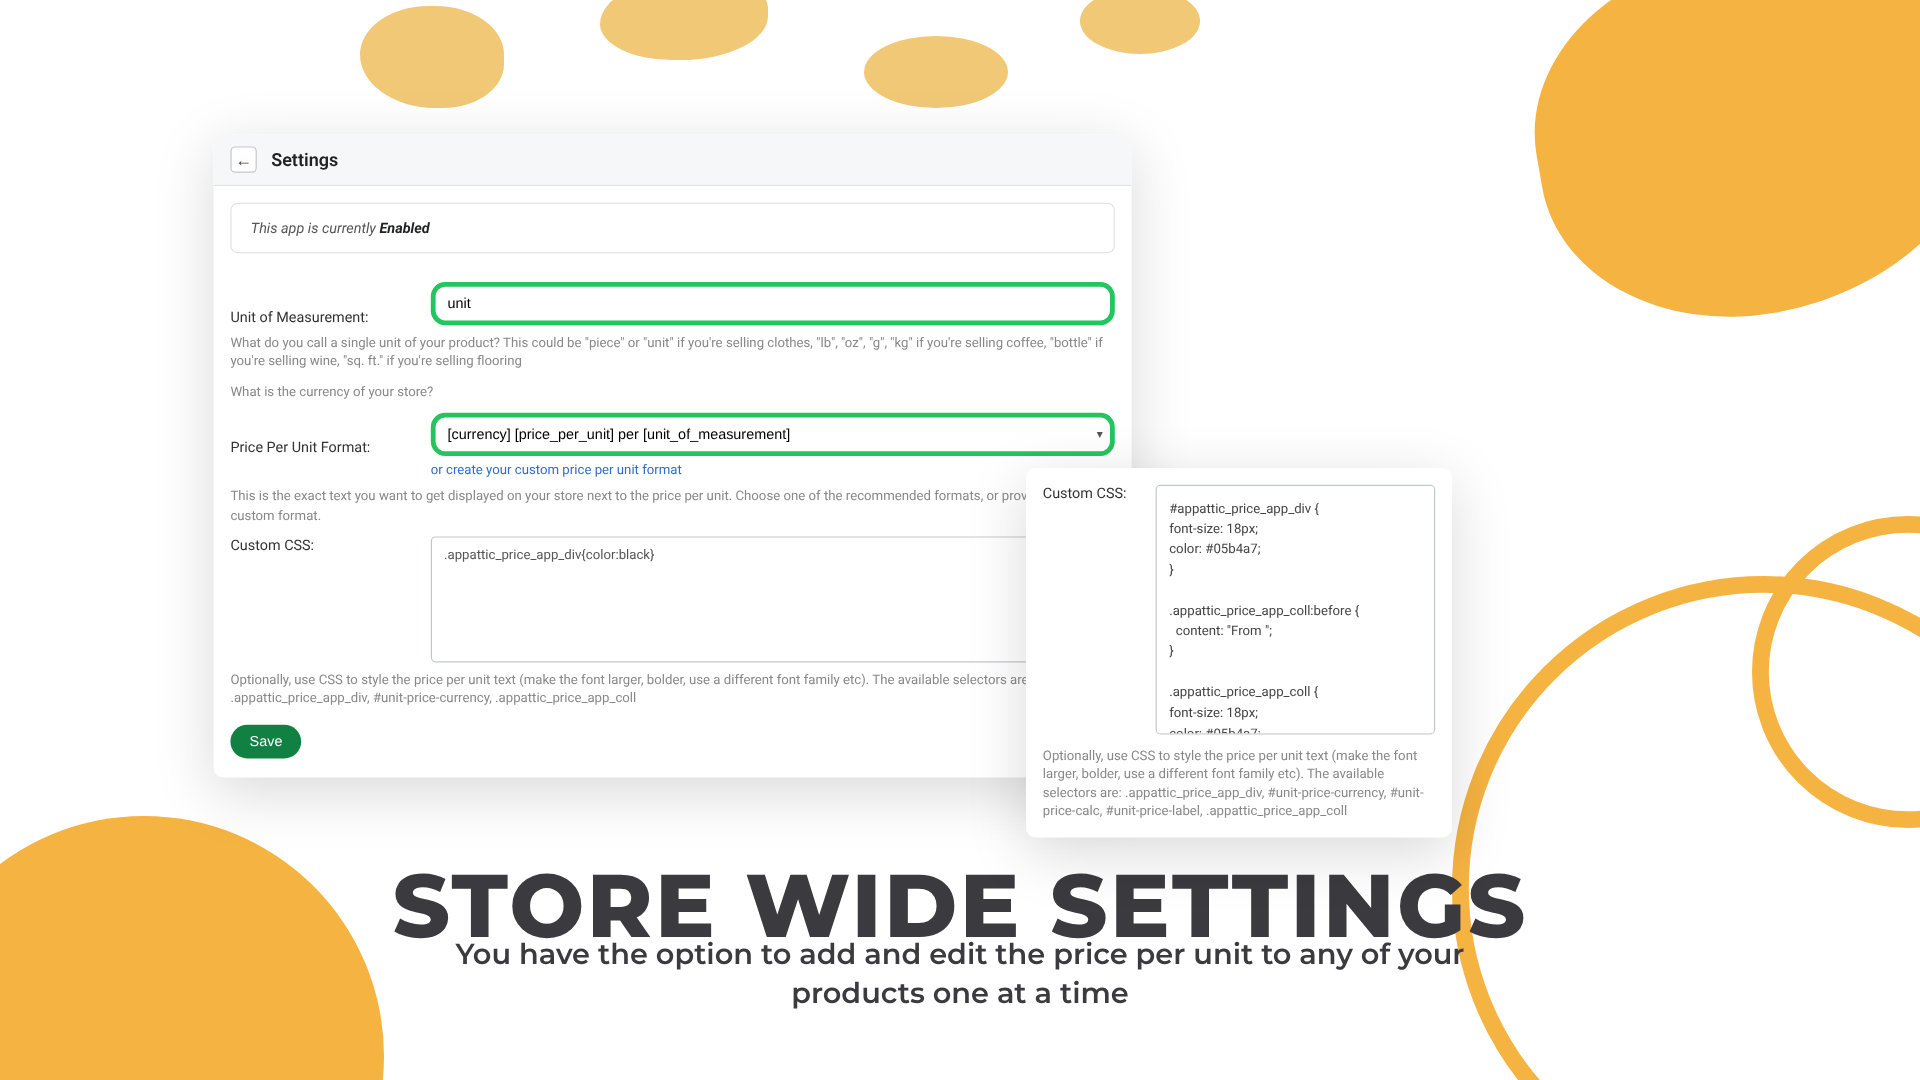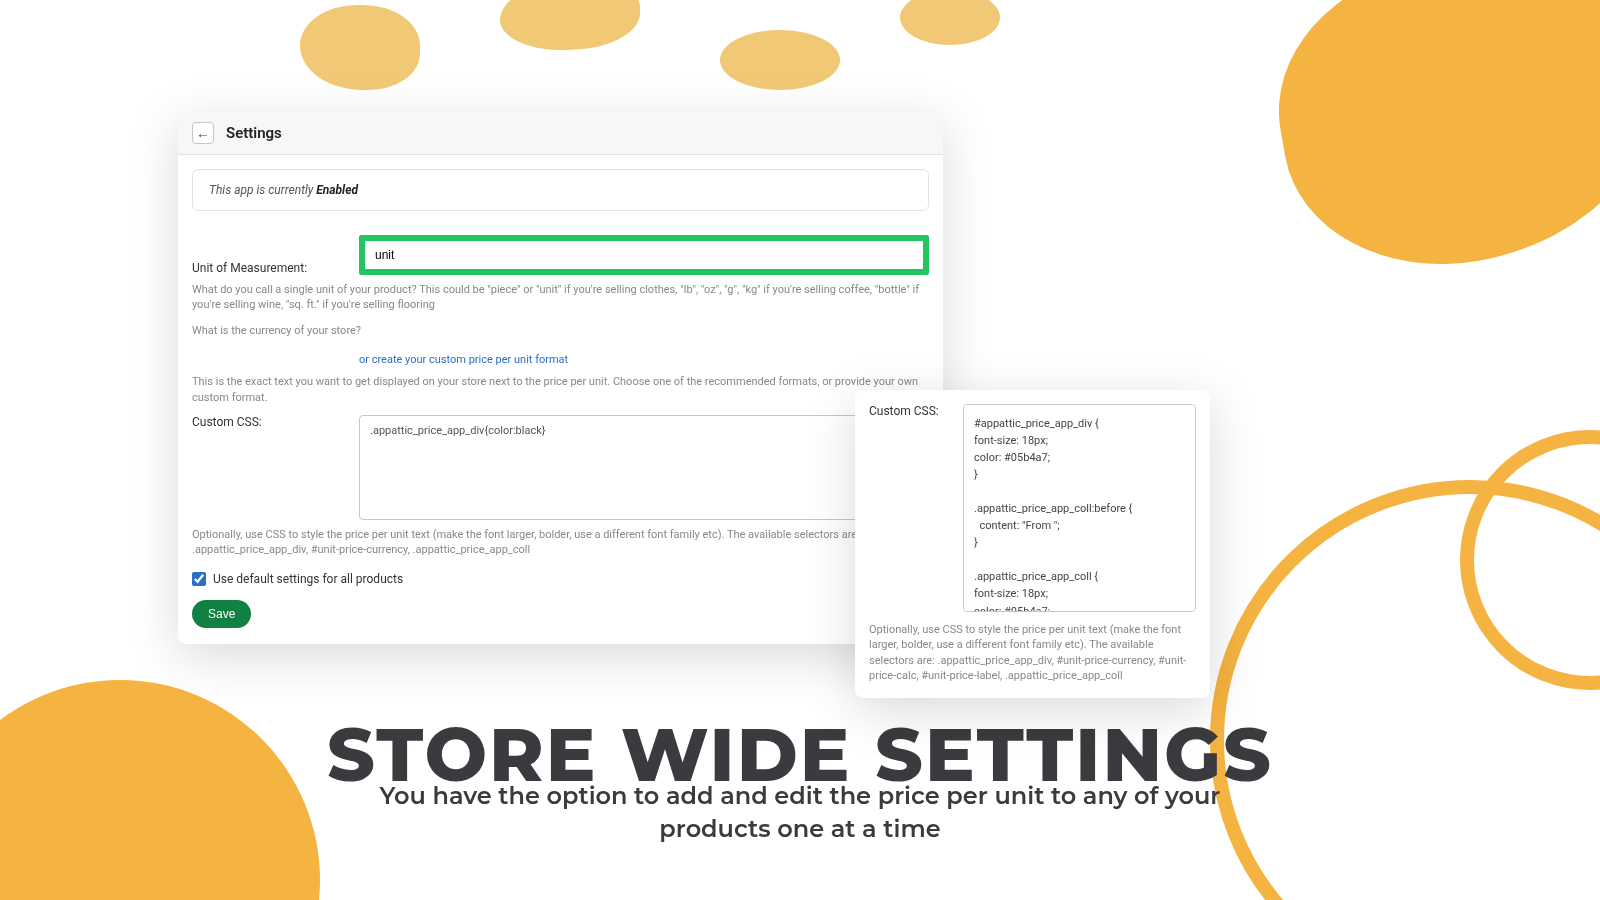--- a/index.html
+++ b/index.html
@@ -48,21 +48,21 @@
   border: 1px solid #e1e3e5; border-radius: 6px; margin: 14px 14px 10px 14px;
   background: #fff;
   font-style: italic;
 }
 .status-strip b { color: #202223; }
 .panel-body { padding: 4px 14px 16px 14px; }
 .field { margin-top: 10px; }
 .field-row { display: flex; align-items: flex-end; gap: 12px; }
 .field-label { width: 155px; font-size: 12px; color: #333; }
 .field-input {
-  flex: 1; padding: 7px 10px; font-size: 12px; border: 6px solid #22c55e; border-radius: 2px;
+  flex: 1; padding: 7px 10px; font-size: 12px; border: 4px solid #22c55e; border-radius: 12px;
 }
 .field-select { position: relative; flex: 1; }
 .field-select .field-input { width: 100%; padding-right: 26px; }
 .field-select::after {
   content: '▾'; position: absolute; right: 10px; top: 50%; transform: translateY(-50%);
   font-size: 10px; color: #555; pointer-events: none;
 }
 .field-help { font-size: 11px; color: #888; margin-top: 7px; line-height: 1.4; padding-left: 0; }
 .field-link { font-size: 11px; color: #2c6ecb; margin-top: 5px; display: inline-block; margin-left: 167px; cursor: pointer; }
 .field-textarea {
@@ -134,38 +134,40 @@
       <div class="field-help">What do you call a single unit of your product? This could be "piece" or "unit" if you're selling clothes, "lb", "oz", "g", "kg" if you're selling coffee, "bottle" if you're selling wine, "sq. ft." if you're selling flooring</div>
     </div>
 
     
     <div class="field">
       <div class="field-help">What is the currency of your store?</div>
     </div>
 
     
     <div class="field">
+      <div class="field-row">
+        <div class="field-label">Price Per Unit Format:</div>
+        <div class="field-select">
+          <input class="field-input" readonly="" value="[currency] [price_per_unit] per [unit_of_measurement]" style="">
+        </div>
+      </div>
       <a class="field-link">or create your custom price per unit format</a>
       <div class="field-help">This is the exact text you want to get displayed on your store next to the price per unit. Choose one of the recommended formats, or provide your own custom format.</div>
     </div>
 
     
     <div class="field">
       <div class="field-row" style="align-items:flex-start">
         <div class="field-label">Custom CSS:</div>
         <textarea class="field-textarea" style="">.appattic_price_app_div{color:black}</textarea>
       </div>
       <div class="field-help">Optionally, use CSS to style the price per unit text (make the font larger, bolder, use a different font family etc). The available selectors are: .appattic_price_app_div, #unit-price-currency, .appattic_price_app_coll</div>
     </div>
 
     
-    <label class="checkbox-row">
-      <input type="checkbox" checked="" style="">
-      <span>Use default settings for all products</span>
-    </label>
 
     
     <button class="save-btn">Save</button>
   </div>
 </div>
 
 <div class="panel panel-css">
   <div class="field-row">
     <div class="field-label">Custom CSS:</div>
     <textarea class="css-textarea" style="">#appattic_price_app_div {

